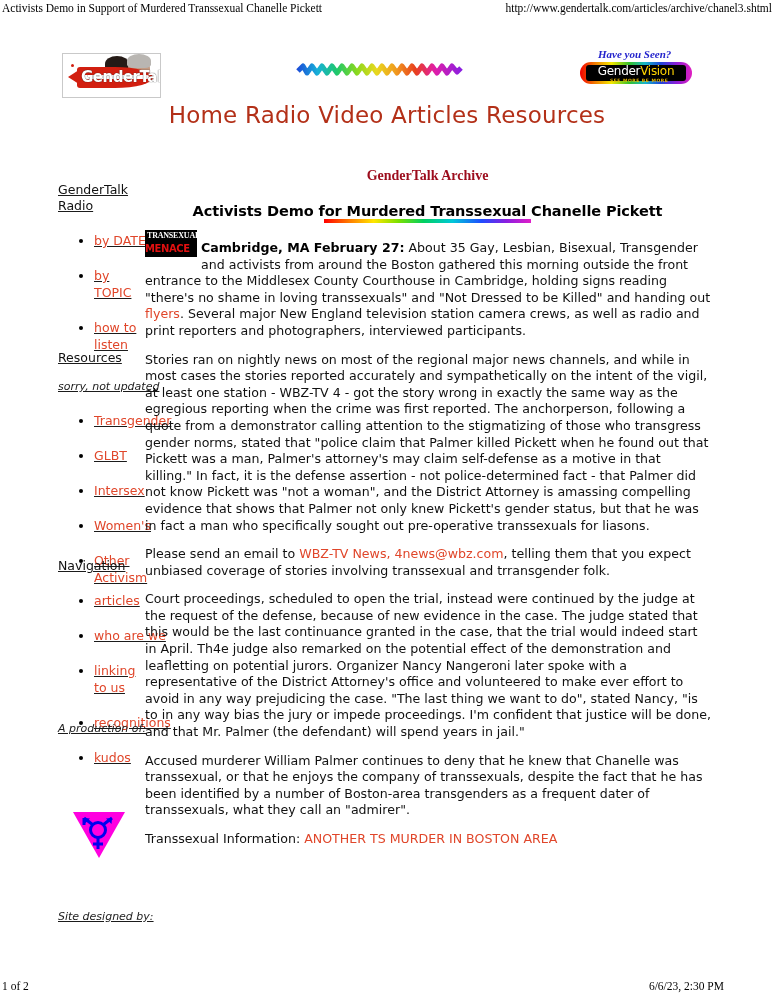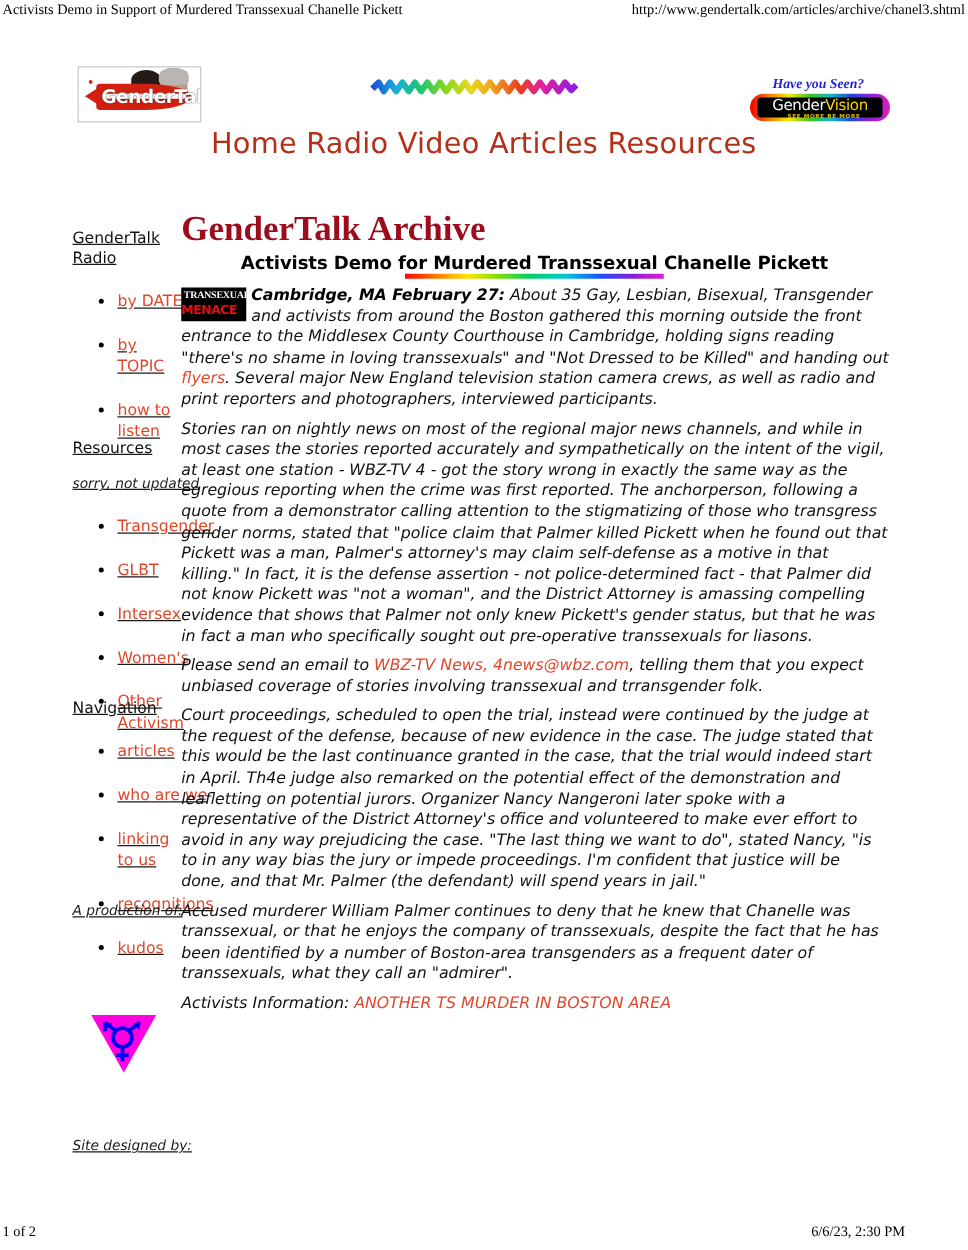--- a/index.html
+++ b/index.html
@@ -142,22 +142,22 @@
   
   .squiggle {
     position: absolute;
     left: 296px; top: 14px;
     width: 167px; height: 14px;
   }
 
   
   .gv-logo {
     position: absolute;
-    left: 600px; top: 0px;
-    width: 112px; height: 40px; margin-top: 13px;
+    left: 580px; top: 0px;
+    width: 112px; height: 40px;
   }
   .gv-logo .gv-script {
     position: absolute;
     left: 18px; top: 0px;
     font-family: "Liberation Serif", serif;
     font-style: italic;
     font-weight: bold;
     font-size: 11px;
     color: #2222cc;
     white-space: nowrap;
@@ -219,24 +219,24 @@
   .main-nav a {
     color: #b33018;
     text-decoration: none;
   }
 
   
   .archive-title {
     position: absolute;
     top: 168px; left: 145px;
     width: 565px;
-    text-align: left;
+    text-align: center;
     font-family: "Liberation Serif", serif;
     font-weight: bold;
-    font-size: 28px;
+    font-size: 14px;
     color: #9c0c1c;
   }
 
   
   .headline {
     position: absolute;
     top: 203px; left: 145px;
     width: 565px;
     text-align: center;
     font-family: "DejaVu Sans", sans-serif;
@@ -319,22 +319,21 @@
     position: absolute;
     left: 145px; top: 228px;
     width: 566px;
     font-family: "DejaVu Sans", sans-serif;
     font-size: 12.6px;
     line-height: 16.6px;
     color: #111;
     text-align: left;
   }
   .article p {
-    margin: 0 0 7px 0;
-    font-style: italic;
+    margin: 12px 0 7px 0;
   }
   .article a {
     color: #e0462a;
     text-decoration: none;
   }
   .article .lede { font-weight: bold; color: #000; }
 
   
   .menace {
     float: left;
@@ -505,19 +504,19 @@
   <p><span class="lede">Cambridge, MA February 27:</span><span> About 35 Gay, Lesbian, Bisexual, Transgender and activists from around the Boston gathered this morning outside the front entrance to the Middlesex County Courthouse in Cambridge, holding signs reading "there's no shame in loving transsexuals" and "Not Dressed to be Killed" and handing out </span><a href="#">flyers</a><span>. Several major New England television station camera crews, as well as radio and print reporters and photographers, interviewed participants.</span></p>
 
   <p>Stories ran on nightly news on most of the regional major news channels, and while in most cases the stories reported accurately and sympathetically on the intent of the vigil, at least one station - WBZ-TV 4 - got the story wrong in exactly the same way as the egregious reporting when the crime was first reported. The anchorperson, following a quote from a demonstrator calling attention to the stigmatizing of those who transgress gender norms, stated that "police claim that Palmer killed Pickett when he found out that Pickett was a man, Palmer's attorney's may claim self-defense as a motive in that killing." In fact, it is the defense assertion - not police-determined fact - that Palmer did not know Pickett was "not a woman", and the District Attorney is amassing compelling evidence that shows that Palmer not only knew Pickett's gender status, but that he was in fact a man who specifically sought out pre-operative transsexuals for liasons.</p>
 
   <p><span>Please send an email to </span><a href="#">WBZ-TV News, 4news@wbz.com</a><span>, telling them that you expect unbiased coverage of stories involving transsexual and trransgender folk.</span></p>
 
   <p>Court proceedings, scheduled to open the trial, instead were continued by the judge at the request of the defense, because of new evidence in the case. The judge stated that this would be the last continuance granted in the case, that the trial would indeed start in April. Th4e judge also remarked on the potential effect of the demonstration and leafletting on potential jurors. Organizer Nancy Nangeroni later spoke with a representative of the District Attorney's office and volunteered to make ever effort to avoid in any way prejudicing the case. "The last thing we want to do", stated Nancy, "is to in any way bias the jury or impede proceedings. I'm confident that justice will be done, and that Mr. Palmer (the defendant) will spend years in jail."</p>
 
   <p>Accused murderer William Palmer continues to deny that he knew that Chanelle was transsexual, or that he enjoys the company of transsexuals, despite the fact that he has been identified by a number of Boston-area transgenders as a frequent dater of transsexuals, what they call an "admirer".</p>
 
-  <p><span>Activists Information: </span><a href="#">ANOTHER TS MURDER IN BOSTON AREA</a></p>
+  <p><span>Transsexual Information: </span><a href="#">ANOTHER TS MURDER IN BOSTON AREA</a></p>
 </div>
 
 <div class="print-footer">
   <span class="pf-left">1 of 2</span>
   <span class="pf-right">6/6/23, 2:30 PM</span>
 </div>
 
 </body></html>

